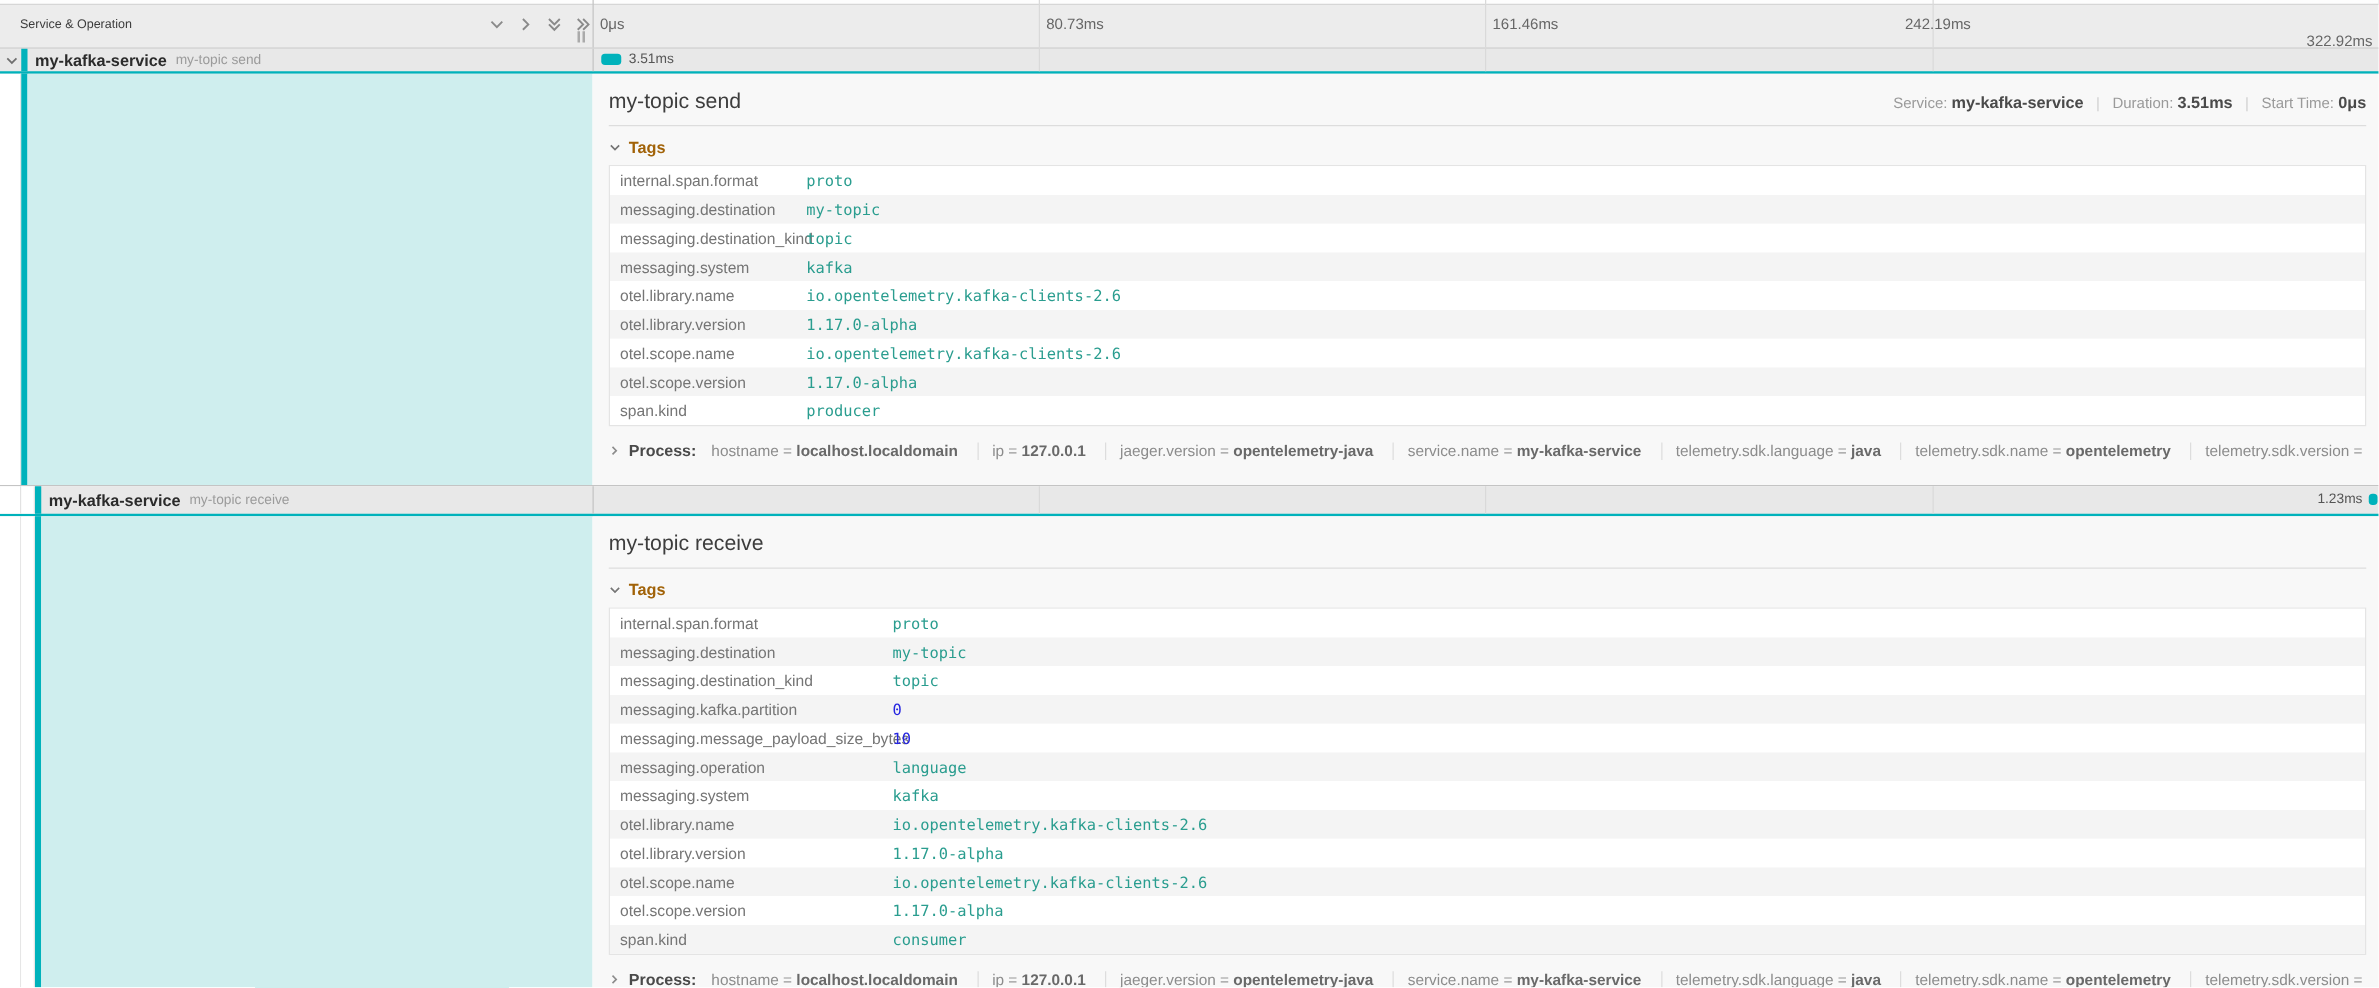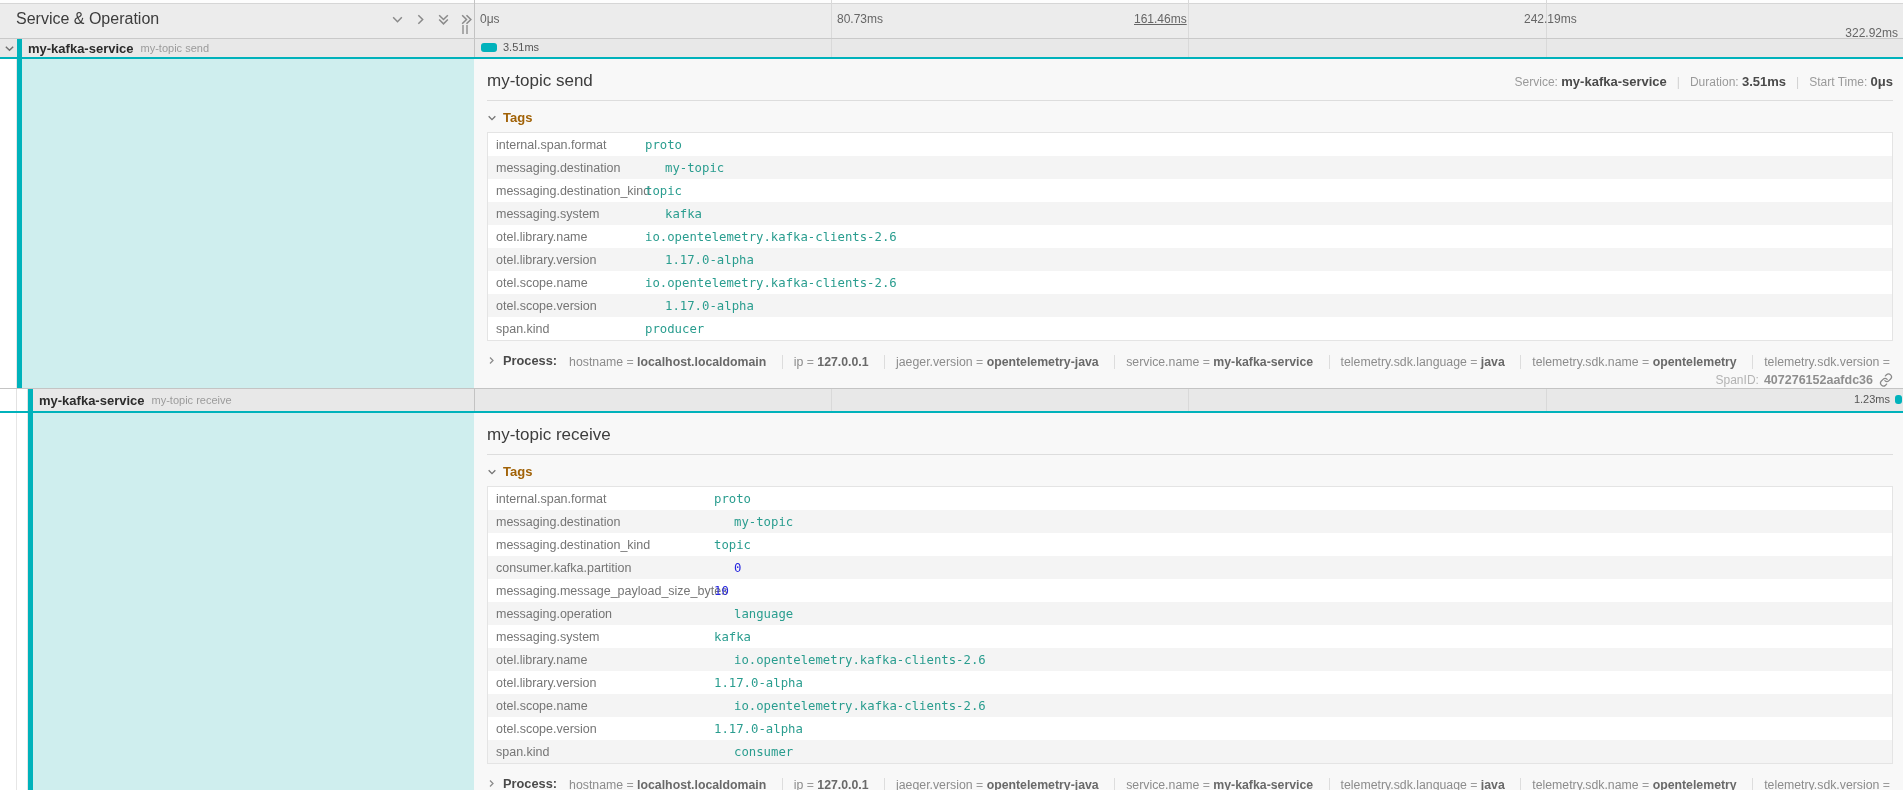--- a/index.html
+++ b/index.html
@@ -8,30 +8,30 @@
     position:relative; width:1903px; height:790px; overflow:hidden;
     font-family:"Liberation Sans", sans-serif; background:#fff; color:#333;
   }
   
   .ruler {
     position:absolute; top:0; left:0; right:0; height:39px;
     background:#ececec; border-bottom:1px solid #c9c9c9;
     box-shadow: inset 0 3px 0 #fdfdfd, inset 0 4px 0 #d6d6d6;
   }
   .ruler-left-label { position:absolute; left:16px; top:0; bottom:0; display:flex; align-items:center;
-    font-size:16px; color:#3c3c3c; }
+    font-size:10px; color:#3c3c3c; }
   .ruler-icons { position:absolute; left:391px; top:0; bottom:0; display:flex; align-items:center; gap:10px; }
   .ruler-icons svg { display:block; cursor:pointer; }
   .resize-handle { position:absolute; left:462px; bottom:4px; width:8px; height:9px; display:flex; gap:2px; cursor:col-resize; }
   .resize-handle i { display:block; width:2px; height:9px; background:#aaa; }
   .vline { position:absolute; top:0; bottom:0; width:0; border-left:1px solid #d9d9d9; }
   .vline.divider { border-left-color:#c3c3c3; }
   .x-div { left:474px; } .x-g1 { left:831px; } .x-g2 { left:1188px; } .x-g3 { left:1546px; }
   .tick { position:absolute; top:0; bottom:0; display:flex; align-items:center; font-size:12px; color:#666; }
-  .tick.t0 { left:480px; } .tick.t1 { left:837px; } .tick.t2 { left:1134px;text-decoration:underline; } .tick.t3 { left:1524px; }
+  .tick.t0 { left:480px; } .tick.t1 { left:837px; } .tick.t2 { left:1194px; } .tick.t3 { left:1524px; }
   .tick.t4 { right:5px;margin-top:28px; }
   
   .span-row { position:absolute; left:0; right:0; background:#e8e8e8;
     border-bottom:2px solid var(--accent,#00b2bb); cursor:pointer; }
   .row1 { top:39px; height:20px; }
   .row2 { top:389px; height:24px; }
   .name-cell { position:absolute; left:0; top:0; bottom:0; width:474px; }
   .row-chevron { position:absolute; left:4px; top:0; bottom:0; display:flex; align-items:center; }
   .accent-tab { position:absolute; top:0; bottom:0; width:5px; background:var(--accent,#00b2bb); }
   .row1 .accent-tab { left:17px; }
@@ -64,21 +64,21 @@
   .detail-title { font-size:17px; font-weight:normal; color:#3d3d3d; }
   .meta { font-size:12px; color:#9a9a9a; white-space:nowrap; }
   .m-item + .m-item::before { content:"|"; color:#d0d0d0; margin:0 10px; }
   .m-val { font-size:13px; font-weight:bold; color:#4a4a4a; }
   .hr { border-bottom:1px solid #ddd; margin-top:9px; }
   .acc-header { display:flex; align-items:center; margin-top:9px; height:15px; cursor:pointer; }
   .acc-header svg { margin-right:6px; }
   .acc-label { font-size:13px; font-weight:bold; color:#a16207; }
   .tag-table { margin-top:7px; background:#fff; border:1px solid #e4e4e4; }
   .tag-row { display:flex; height:23px; align-items:center; background:#fff; }
-  .tag-row.alt { background:#f4f4f4;gap:20px; }
+  .tag-row.alt { background:#f4f4f4; }
   .tag-key { width:149px; padding-left:8px; flex:none; font-size:12.5px; color:#757575; white-space:nowrap; }
   .t2 .tag-key { width:218px; }
   .tag-val { font-family:"DejaVu Sans Mono", monospace; font-size:12.3px; padding-left:8px; white-space:nowrap; }
   .tag-val.string { color:var(--val-string,#2a9d8f); }
   .tag-val.number { color:var(--val-number,#2525e0); }
   .proc-row { display:flex; align-items:center; margin-top:10px; height:19px; cursor:pointer; white-space:nowrap; overflow:hidden; }
   .proc-row > svg { flex:none; margin-right:7px; }
   .proc-label { font-size:12.8px; font-weight:bold; color:#4a4a4a; margin-right:12px; }
   .proc-item { font-size:12.3px; color:#8c8c8c; }
   .proc-item + .proc-item { border-left:1px solid #ddd; padding-left:11px; margin-left:11px; }
@@ -229,28 +229,20 @@
           
             <span class="proc-item alt"><span class="pk">service.name</span><span class="pv">my-kafka-service</span></span>
           
             <span class="proc-item"><span class="pk">telemetry.sdk.language</span><span class="pv">java</span></span>
           
             <span class="proc-item alt"><span class="pk">telemetry.sdk.name</span><span class="pv">opentelemetry</span></span>
           
             <span class="proc-item"><span class="pk">telemetry.sdk.version</span></span>
           </span>
       </div>
-      <div class="spanid-row">
-        <span class="spanid-label">SpanID:</span>
-        <span class="spanid-val">407276152aafdc36</span>
-        <svg width="14" height="14" viewBox="0 0 24 24" fill="none" stroke="#8a8a8a" stroke-width="2.2" stroke-linecap="round">
-          <path d="M10 13a5 5 0 0 0 7.07 0l2.83-2.83a5 5 0 0 0-7.07-7.07L11 5"></path>
-          <path d="M14 11a5 5 0 0 0-7.07 0L4.1 13.83a5 5 0 0 0 7.07 7.07L13 19"></path>
-        </svg>
-      </div>
     </div>
   </section>
 
   <div class="span-row row2">
     <span class="vline x-g1"></span>
     <span class="vline x-g2"></span>
     <span class="vline x-g3"></span>
     <span class="vline divider x-div"></span>
     <div class="name-cell">
       <span class="guide-cell gc1"></span>
@@ -292,21 +284,21 @@
             <div class="tag-key">messaging.destination</div>
             <div class="tag-val string">my-topic</div>
           </div>
 
           <div class="tag-row">
             <div class="tag-key">messaging.destination_kind</div>
             <div class="tag-val string">topic</div>
           </div>
 
           <div class="tag-row alt">
-            <div class="tag-key">consumer.kafka.partition</div>
+            <div class="tag-key">messaging.kafka.partition</div>
             <div class="tag-val number">0</div>
           </div>
 
           <div class="tag-row">
             <div class="tag-key">messaging.message_payload_size_bytes</div>
             <div class="tag-val number">10</div>
           </div>
 
           <div class="tag-row alt">
             <div class="tag-key">messaging.operation</div>

